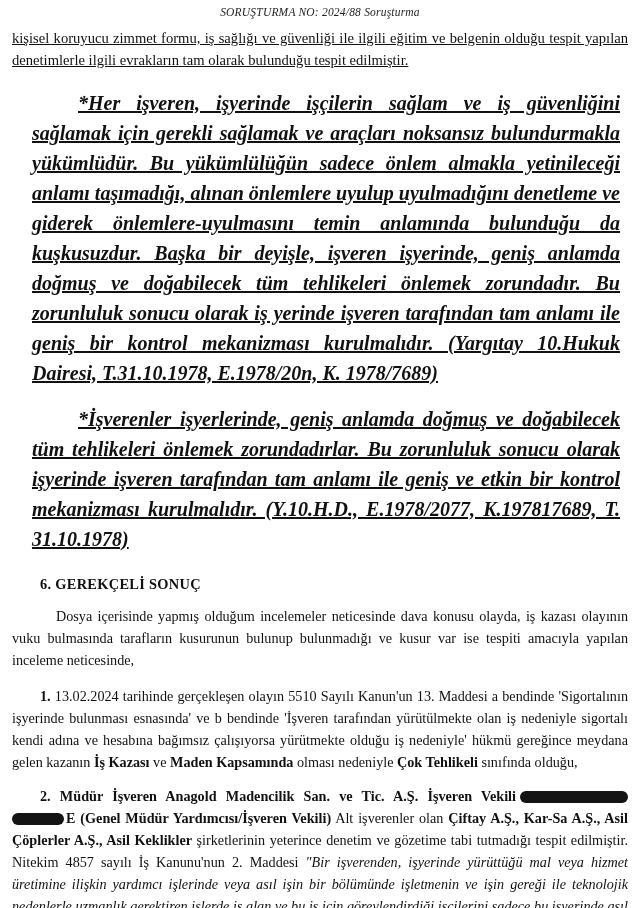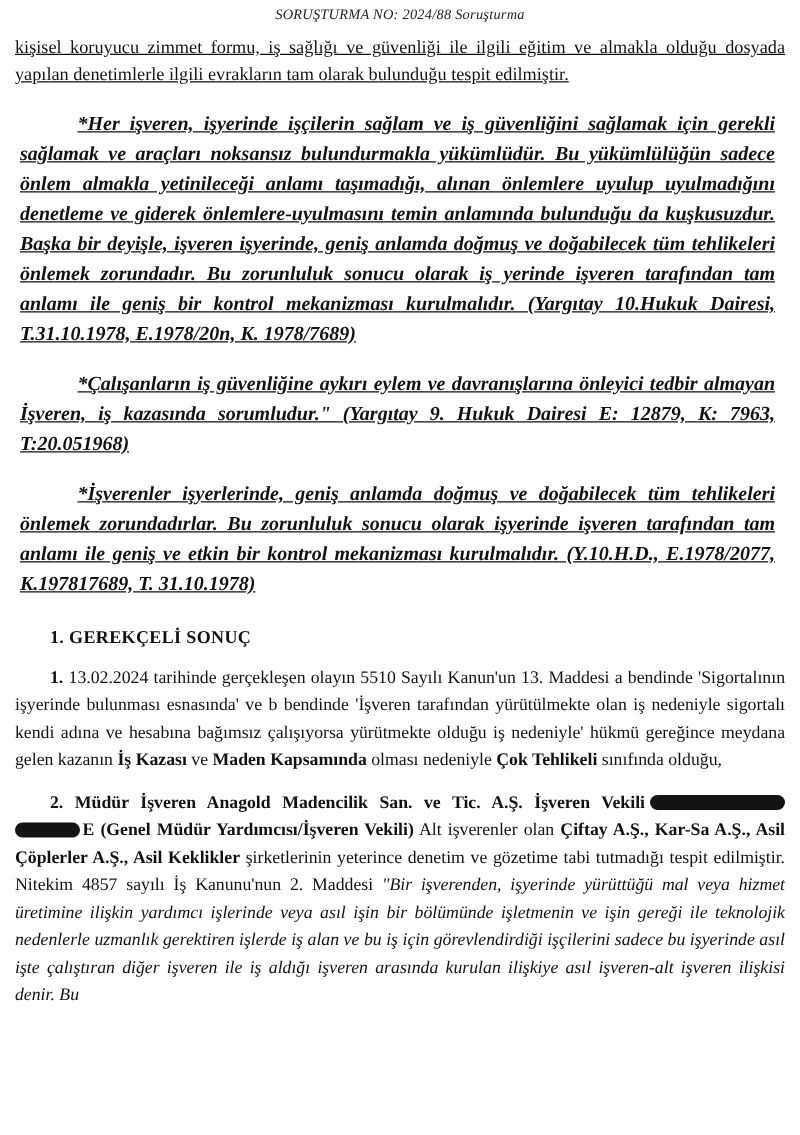--- a/index.html
+++ b/index.html
@@ -52,22 +52,22 @@
     margin-bottom: 16px;
   }
   .p-intro .u {
     text-decoration: underline;
   }
   .quote {
     font-style: italic;
     font-weight: bold;
     text-align: justify;
     line-height: 1.5;
-    font-size: 16px;
-    margin: 0 8px 16px 4px;
+    font-size: 20px;
+    margin: 0 8px 16px 20px;
     text-indent: 46px;
   }
   .quote .u {
     text-decoration: underline;
   }
   .section-head {
     font-weight: bold;
     font-size: 14.4px;
     margin: 22px 0 12px 28px;
     letter-spacing: 0.3px;
@@ -106,38 +106,36 @@
 </head>
 <body>
 
 <div class="page">
 
   <div class="header-line">SORUŞTURMA NO: 2024/88 Soruşturma</div>
 
   <div class="content">
 
     <p class="p-intro">
-      <span class="u">kişisel koruyucu zimmet formu, iş sağlığı ve güvenliği ile ilgili eğitim ve almakla olduğu dosyada yapılan denetimlerle ilgili evrakların tam olarak bulunduğu tespit edilmiştir.</span>
+      <span class="u">kişisel koruyucu zimmet formu, iş sağlığı ve güvenliği ile ilgili eğitim ve belgenin olduğu tespit yapılan denetimlerle ilgili evrakların tam olarak bulunduğu tespit edilmiştir.</span>
     </p>
 
     <p class="quote">
       <span class="u">*Her işveren, işyerinde işçilerin sağlam ve iş güvenliğini sağlamak için gerekli sağlamak ve araçları noksansız bulundurmakla yükümlüdür. Bu yükümlülüğün sadece önlem almakla yetinileceği anlamı taşımadığı, alınan önlemlere uyulup uyulmadığını denetleme ve giderek önlemlere-uyulmasını temin anlamında bulunduğu da kuşkusuzdur. Başka bir deyişle, işveren işyerinde, geniş anlamda doğmuş ve doğabilecek tüm tehlikeleri önlemek zorundadır. Bu zorunluluk sonucu olarak iş yerinde işveren tarafından tam anlamı ile geniş bir kontrol mekanizması kurulmalıdır. (Yargıtay 10.Hukuk Dairesi, T.31.10.1978, E.1978/20n, K. 1978/7689)</span>
     </p>
 
-    <p class="quote">
-      <span class="u">*Çalışanların iş güvenliğine aykırı eylem ve davranışlarına önleyici tedbir almayan İşveren, iş kazasında sorumludur." (Yargıtay 9. Hukuk Dairesi E: 12879, K: 7963, T:20.051968)</span>
-    </p>
 
     <p class="quote">
       <span class="u">*İşverenler işyerlerinde, geniş anlamda doğmuş ve doğabilecek tüm tehlikeleri önlemek zorundadırlar. Bu zorunluluk sonucu olarak işyerinde işveren tarafından tam anlamı ile geniş ve etkin bir kontrol mekanizması kurulmalıdır. (Y.10.H.D., E.1978/2077, K.197817689, T. 31.10.1978)</span>
     </p>
 
 
-    <div class="section-head">1. GEREKÇELİ SONUÇ</div>
+    <div class="section-head">6. GEREKÇELİ SONUÇ</div>
 
+    <p class="body-par">Dosya içerisinde yapmış olduğum incelemeler neticesinde dava konusu olayda, iş kazası olayının vuku bulmasında tarafların kusurunun bulunup bulunmadığı ve kusur var ise tespiti amacıyla yapılan inceleme neticesinde,</p>
 
     <p class="num-par">
       <b>1.</b><span> 13.02.2024 tarihinde gerçekleşen olayın 5510 Sayılı Kanun'un 13. Maddesi a bendinde 'Sigortalının işyerinde bulunması esnasında' ve b bendinde 'İşveren tarafından yürütülmekte olan iş nedeniyle sigortalı kendi adına ve hesabına bağımsız çalışıyorsa yürütmekte olduğu iş nedeniyle' hükmü gereğince meydana gelen kazanın </span><b>İş Kazası</b><span> ve </span><b>Maden Kapsamında</b><span> olması nedeniyle </span><b>Çok Tehlikeli</b><span> sınıfında olduğu,</span>
     </p>
 
     <p class="num-par redact-wrap">
       <b>2.</b>
       <b>Müdür İşveren Anagold Madencilik San. ve Tic. A.Ş. İşveren Vekili</b><span class="redact redact-1"></span>
       <span class="redact redact-2"></span><b>E (Genel Müdür Yardımcısı/İşveren Vekili)</b><span> Alt işverenler olan </span><b>Çiftay A.Ş., Kar-Sa A.Ş., Asil Çöplerler A.Ş., Asil Keklikler</b><span> şirketlerinin yeterince denetim ve gözetime tabi tutmadığı tespit edilmiştir. Nitekim 4857 sayılı İş Kanunu'nun 2. Maddesi </span><i>"Bir işverenden, işyerinde yürüttüğü mal veya hizmet üretimine ilişkin yardımcı işlerinde veya asıl işin bir bölümünde işletmenin ve işin gereği ile teknolojik nedenlerle uzmanlık gerektiren işlerde iş alan ve bu iş için görevlendirdiği işçilerini sadece bu işyerinde asıl işte çalıştıran diğer işveren ile iş aldığı işveren arasında kurulan ilişkiye asıl işveren-alt işveren ilişkisi denir. Bu</i>
     </p>

